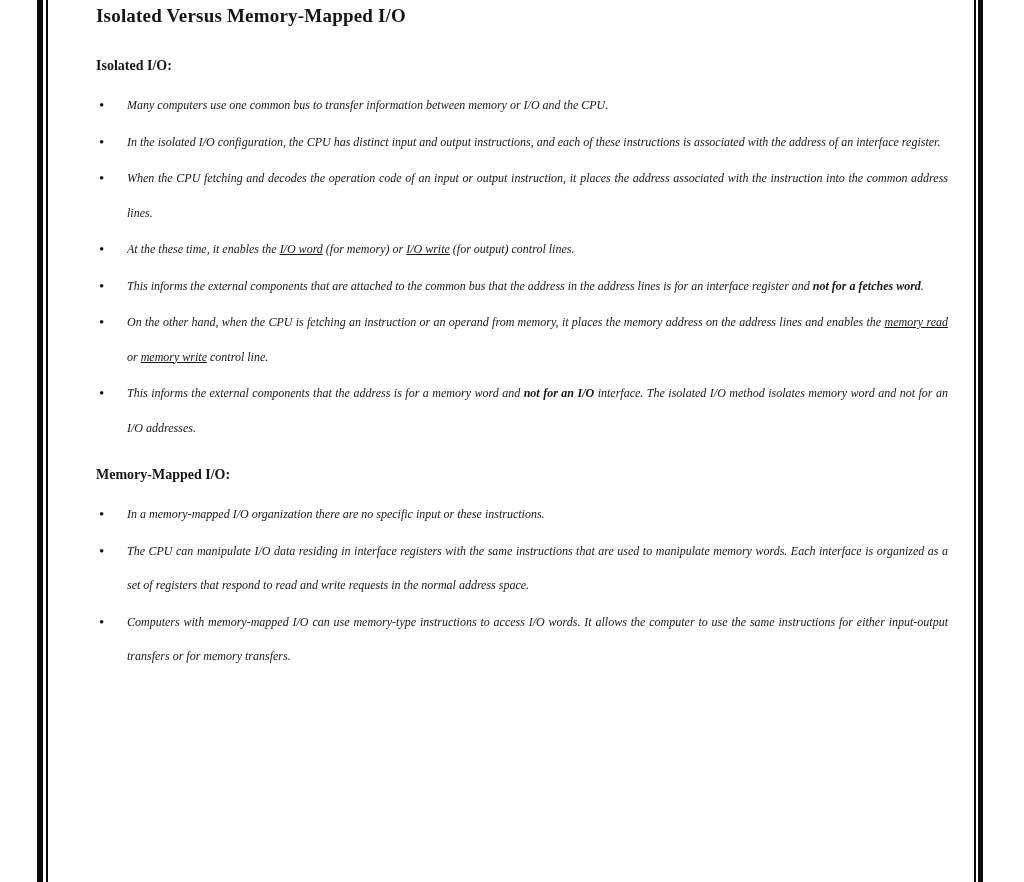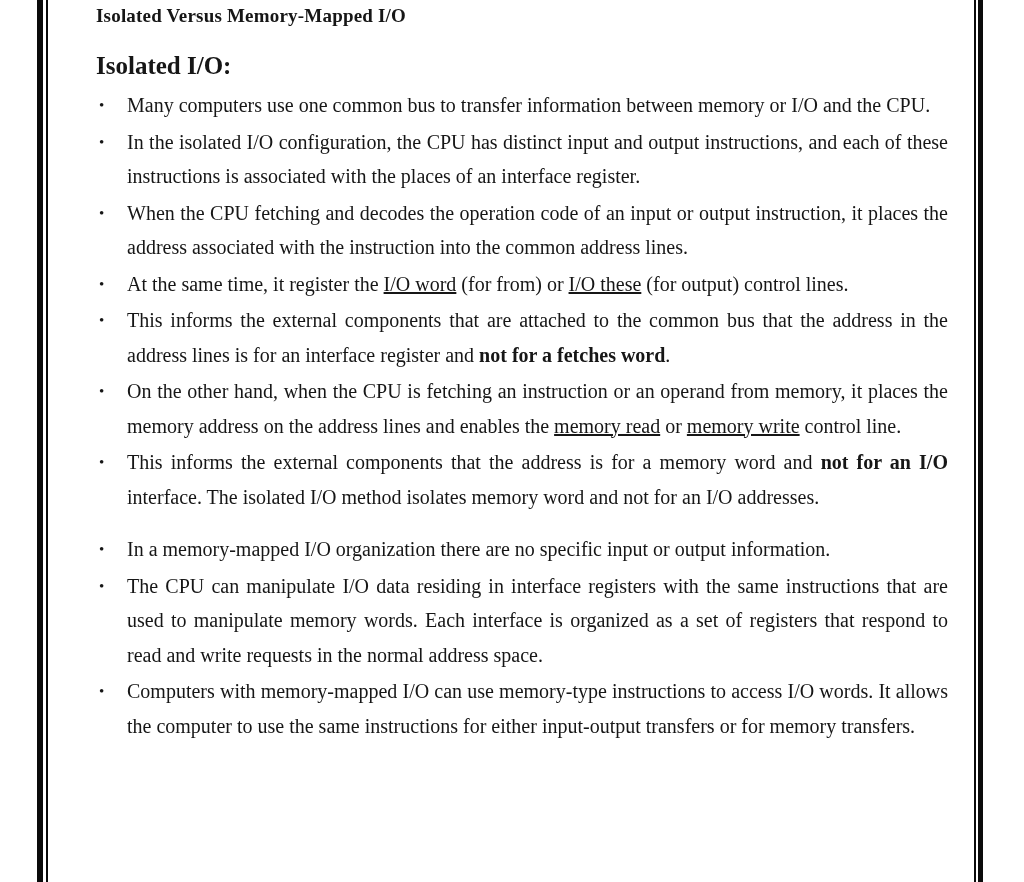--- a/index.html
+++ b/index.html
@@ -33,21 +33,21 @@
     width: 852px;
   }
   .doc-title {
     font-size: 19px;
     font-weight: bold;
     line-height: 24px;
     margin: 0 0 26px 0;
     letter-spacing: 0.2px;
   }
   .sec-heading {
-    font-size: 25px;
+    font-size: 14px;
     font-weight: bold;
     line-height: 24px;
     margin: 0 0 10px 0;
   }
   section.doc-section { margin: 0; }
   section.doc-section + section.doc-section { margin-top: 18px; }
 
   ul.bullets {
     list-style: none;
     margin: 0;
@@ -60,23 +60,24 @@
   .bullet-marker {
     flex: 0 0 31px;
     width: 31px;
     padding-left: 3px;
     box-sizing: border-box;
     font-size: 15px;
     line-height: 34.5px;
   }
   .bullet-text {
     flex: 1 1 auto;
-    font-size: 20px;
+    font-size: 12px;
     line-height: 34.5px;
     text-align: justify;
+    font-style: italic;
   }
   .seg-normal { font-weight: normal; }
   .seg-bold { font-weight: bold; }
   .seg-underline { text-decoration: underline; }
 </style>
 </head>
 <body>
 
 <div class="page">
   <div class="vline left-outer"></div>
@@ -89,50 +90,51 @@
 
     <section class="doc-section">
       <h2 class="sec-heading">Isolated I/O:</h2>
       <ul class="bullets">
           <li class="bullet-item">
             <span class="bullet-marker">•</span>
             <div class="bullet-text"><span class="seg-normal">Many computers use one common bus to transfer information between memory or I/O and the CPU.</span></div>
           </li>
           <li class="bullet-item">
             <span class="bullet-marker">•</span>
-            <div class="bullet-text"><span class="seg-normal">In the isolated I/O configuration, the CPU has distinct input and output instructions, and each of these instructions is associated with the places of an interface register.</span></div>
+            <div class="bullet-text"><span class="seg-normal">In the isolated I/O configuration, the CPU has distinct input and output instructions, and each of these instructions is associated with the address of an interface register.</span></div>
           </li>
           <li class="bullet-item">
             <span class="bullet-marker">•</span>
             <div class="bullet-text"><span class="seg-normal">When the CPU fetching and decodes the operation code of an input or output instruction, it places the address associated with the instruction into the common address lines.</span></div>
           </li>
           <li class="bullet-item">
             <span class="bullet-marker">•</span>
-            <div class="bullet-text"><span class="seg-normal">At the same time, it register the </span><span class="seg-underline">I/O word</span><span class="seg-normal"> (for from) or </span><span class="seg-underline">I/O these</span><span class="seg-normal"> (for output) control lines.</span></div>
+            <div class="bullet-text"><span class="seg-normal">At the these time, it enables the </span><span class="seg-underline">I/O word</span><span class="seg-normal"> (for memory) or </span><span class="seg-underline">I/O write</span><span class="seg-normal"> (for output) control lines.</span></div>
           </li>
           <li class="bullet-item">
             <span class="bullet-marker">•</span>
             <div class="bullet-text"><span class="seg-normal">This informs the external components that are attached to the common bus that the address in the address lines is for an interface register and </span><span class="seg-bold">not for a fetches word</span><span class="seg-normal">.</span></div>
           </li>
           <li class="bullet-item">
             <span class="bullet-marker">•</span>
             <div class="bullet-text"><span class="seg-normal">On the other hand, when the CPU is fetching an instruction or an operand from memory, it places the memory address on the address lines and enables the </span><span class="seg-underline">memory read</span><span class="seg-normal"> or </span><span class="seg-underline">memory write</span><span class="seg-normal"> control line.</span></div>
           </li>
           <li class="bullet-item">
             <span class="bullet-marker">•</span>
             <div class="bullet-text"><span class="seg-normal">This informs the external components that the address is for a memory word and </span><span class="seg-bold">not for an I/O</span><span class="seg-normal"> interface. The isolated I/O method isolates memory word and not for an I/O addresses.</span></div>
           </li>
         </ul>
     </section>
 
     <section class="doc-section">
+      <h2 class="sec-heading">Memory-Mapped I/O:</h2>
       <ul class="bullets">
           <li class="bullet-item">
             <span class="bullet-marker">•</span>
-            <div class="bullet-text"><span class="seg-normal">In a memory-mapped I/O organization there are no specific input or output information.</span></div>
+            <div class="bullet-text"><span class="seg-normal">In a memory-mapped I/O organization there are no specific input or these instructions.</span></div>
           </li>
           <li class="bullet-item">
             <span class="bullet-marker">•</span>
             <div class="bullet-text"><span class="seg-normal">The CPU can manipulate I/O data residing in interface registers with the same instructions that are used to manipulate memory words. Each interface is organized as a set of registers that respond to read and write requests in the normal address space.</span></div>
           </li>
           <li class="bullet-item">
             <span class="bullet-marker">•</span>
             <div class="bullet-text"><span class="seg-normal">Computers with memory-mapped I/O can use memory-type instructions to access I/O words. It allows the computer to use the same instructions for either input-output transfers or for memory transfers.</span></div>
           </li>
         </ul>

